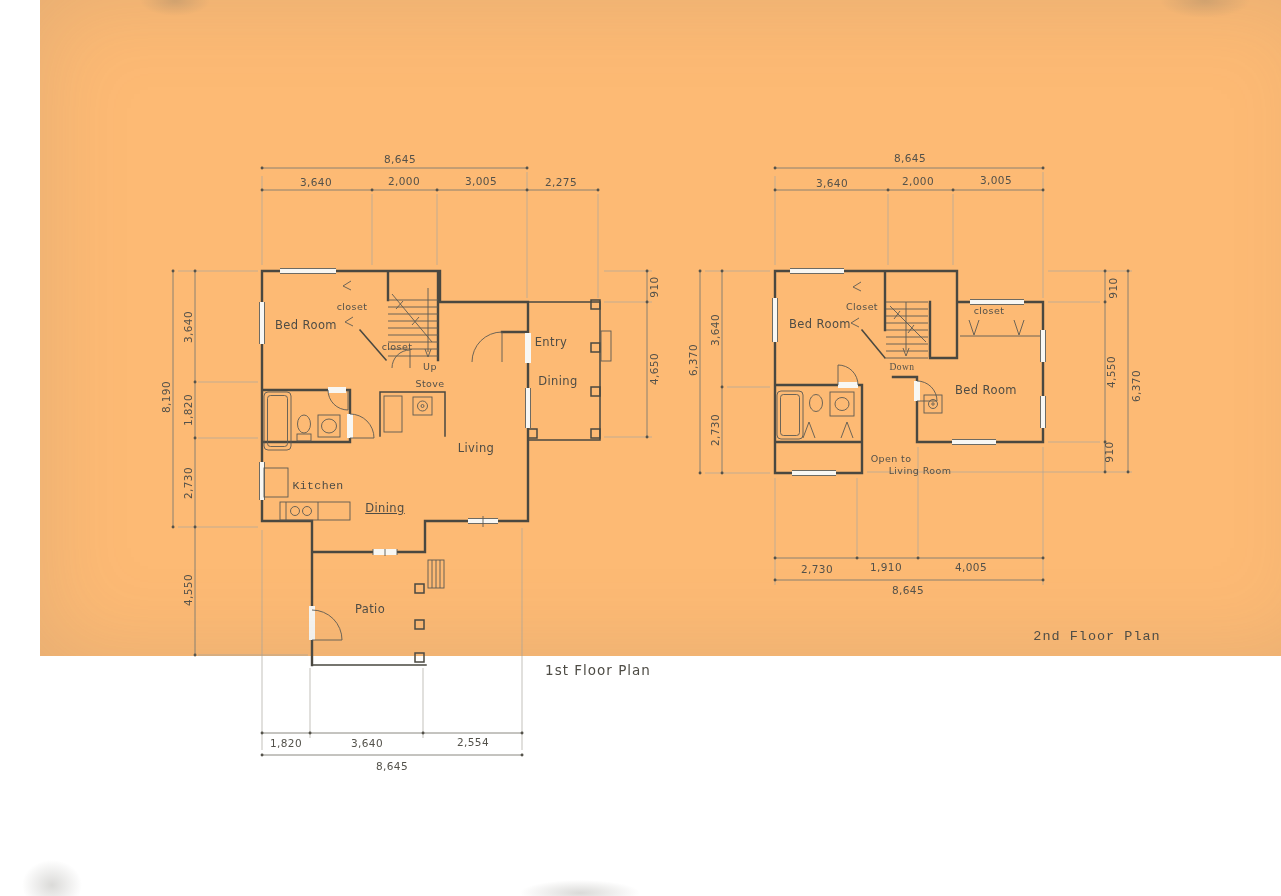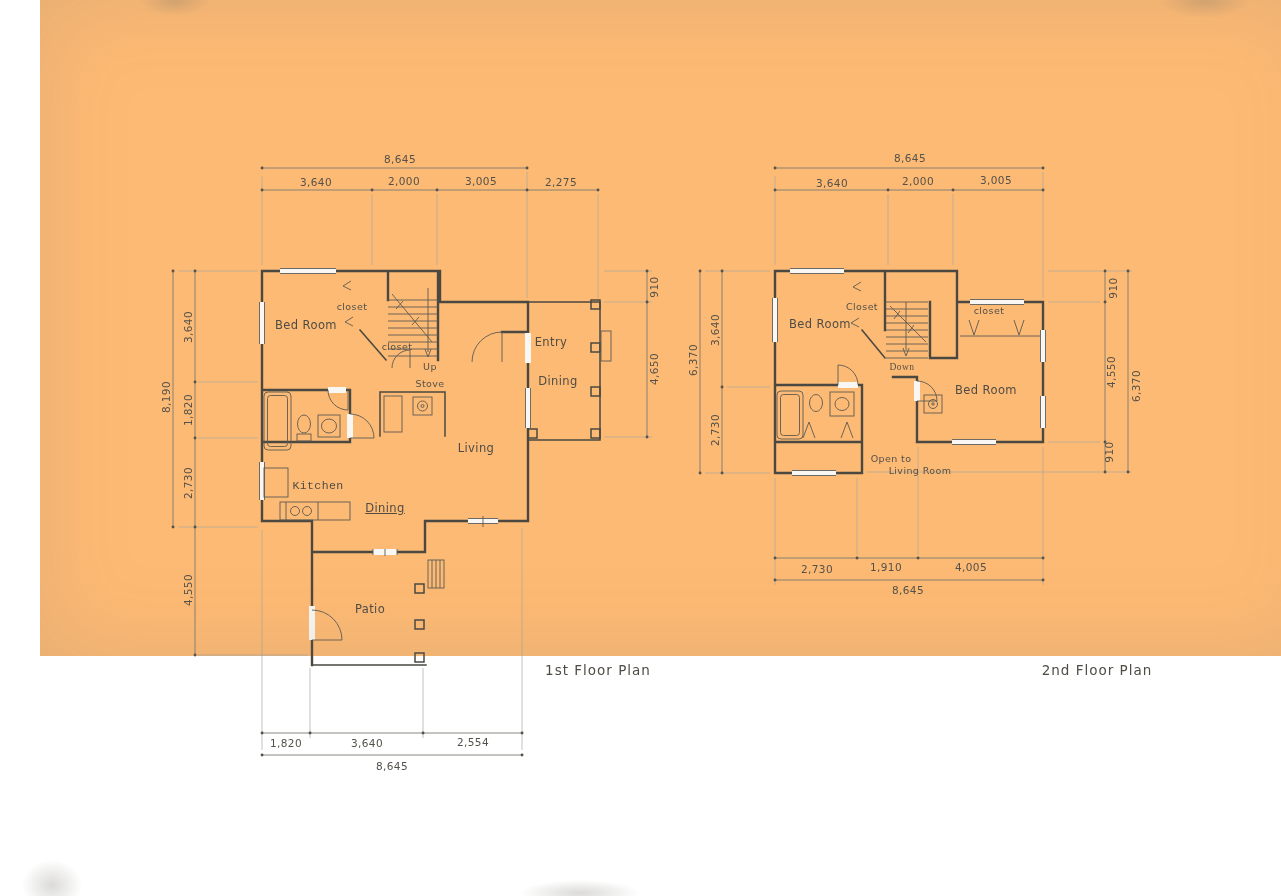--- a/index.html
+++ b/index.html
@@ -244,15 +244,15 @@
   <span class="lbl" style="left:868px;top:590px;">8,645</span>
 
   <span class="lbl room" style="left:780px;top:324px;">Bed Room</span>
   <span class="lbl small" style="left:822px;top:306px;">Closet</span>
   <span class="lbl small" style="left:949px;top:310px;">closet</span>
   <span class="lbl small" style="left:862px;top:367px;font-family:Liberation Serif, serif;">Down</span>
   <span class="lbl room" style="left:946px;top:390px;">Bed Room</span>
   <span class="lbl small" style="left:851px;top:458px;">Open to</span>
   <span class="lbl small" style="left:880px;top:470px;">Living Room</span>
 
-  <span class="lbl caption" style="left:1057px;top:670px;">2nd Floor Plan</span>
+  <span class="lbl caption" style="left:1057px;top:636px;font-family:Liberation Mono, monospace;">2nd Floor Plan</span>
 
 </div>
 
 </body></html>

